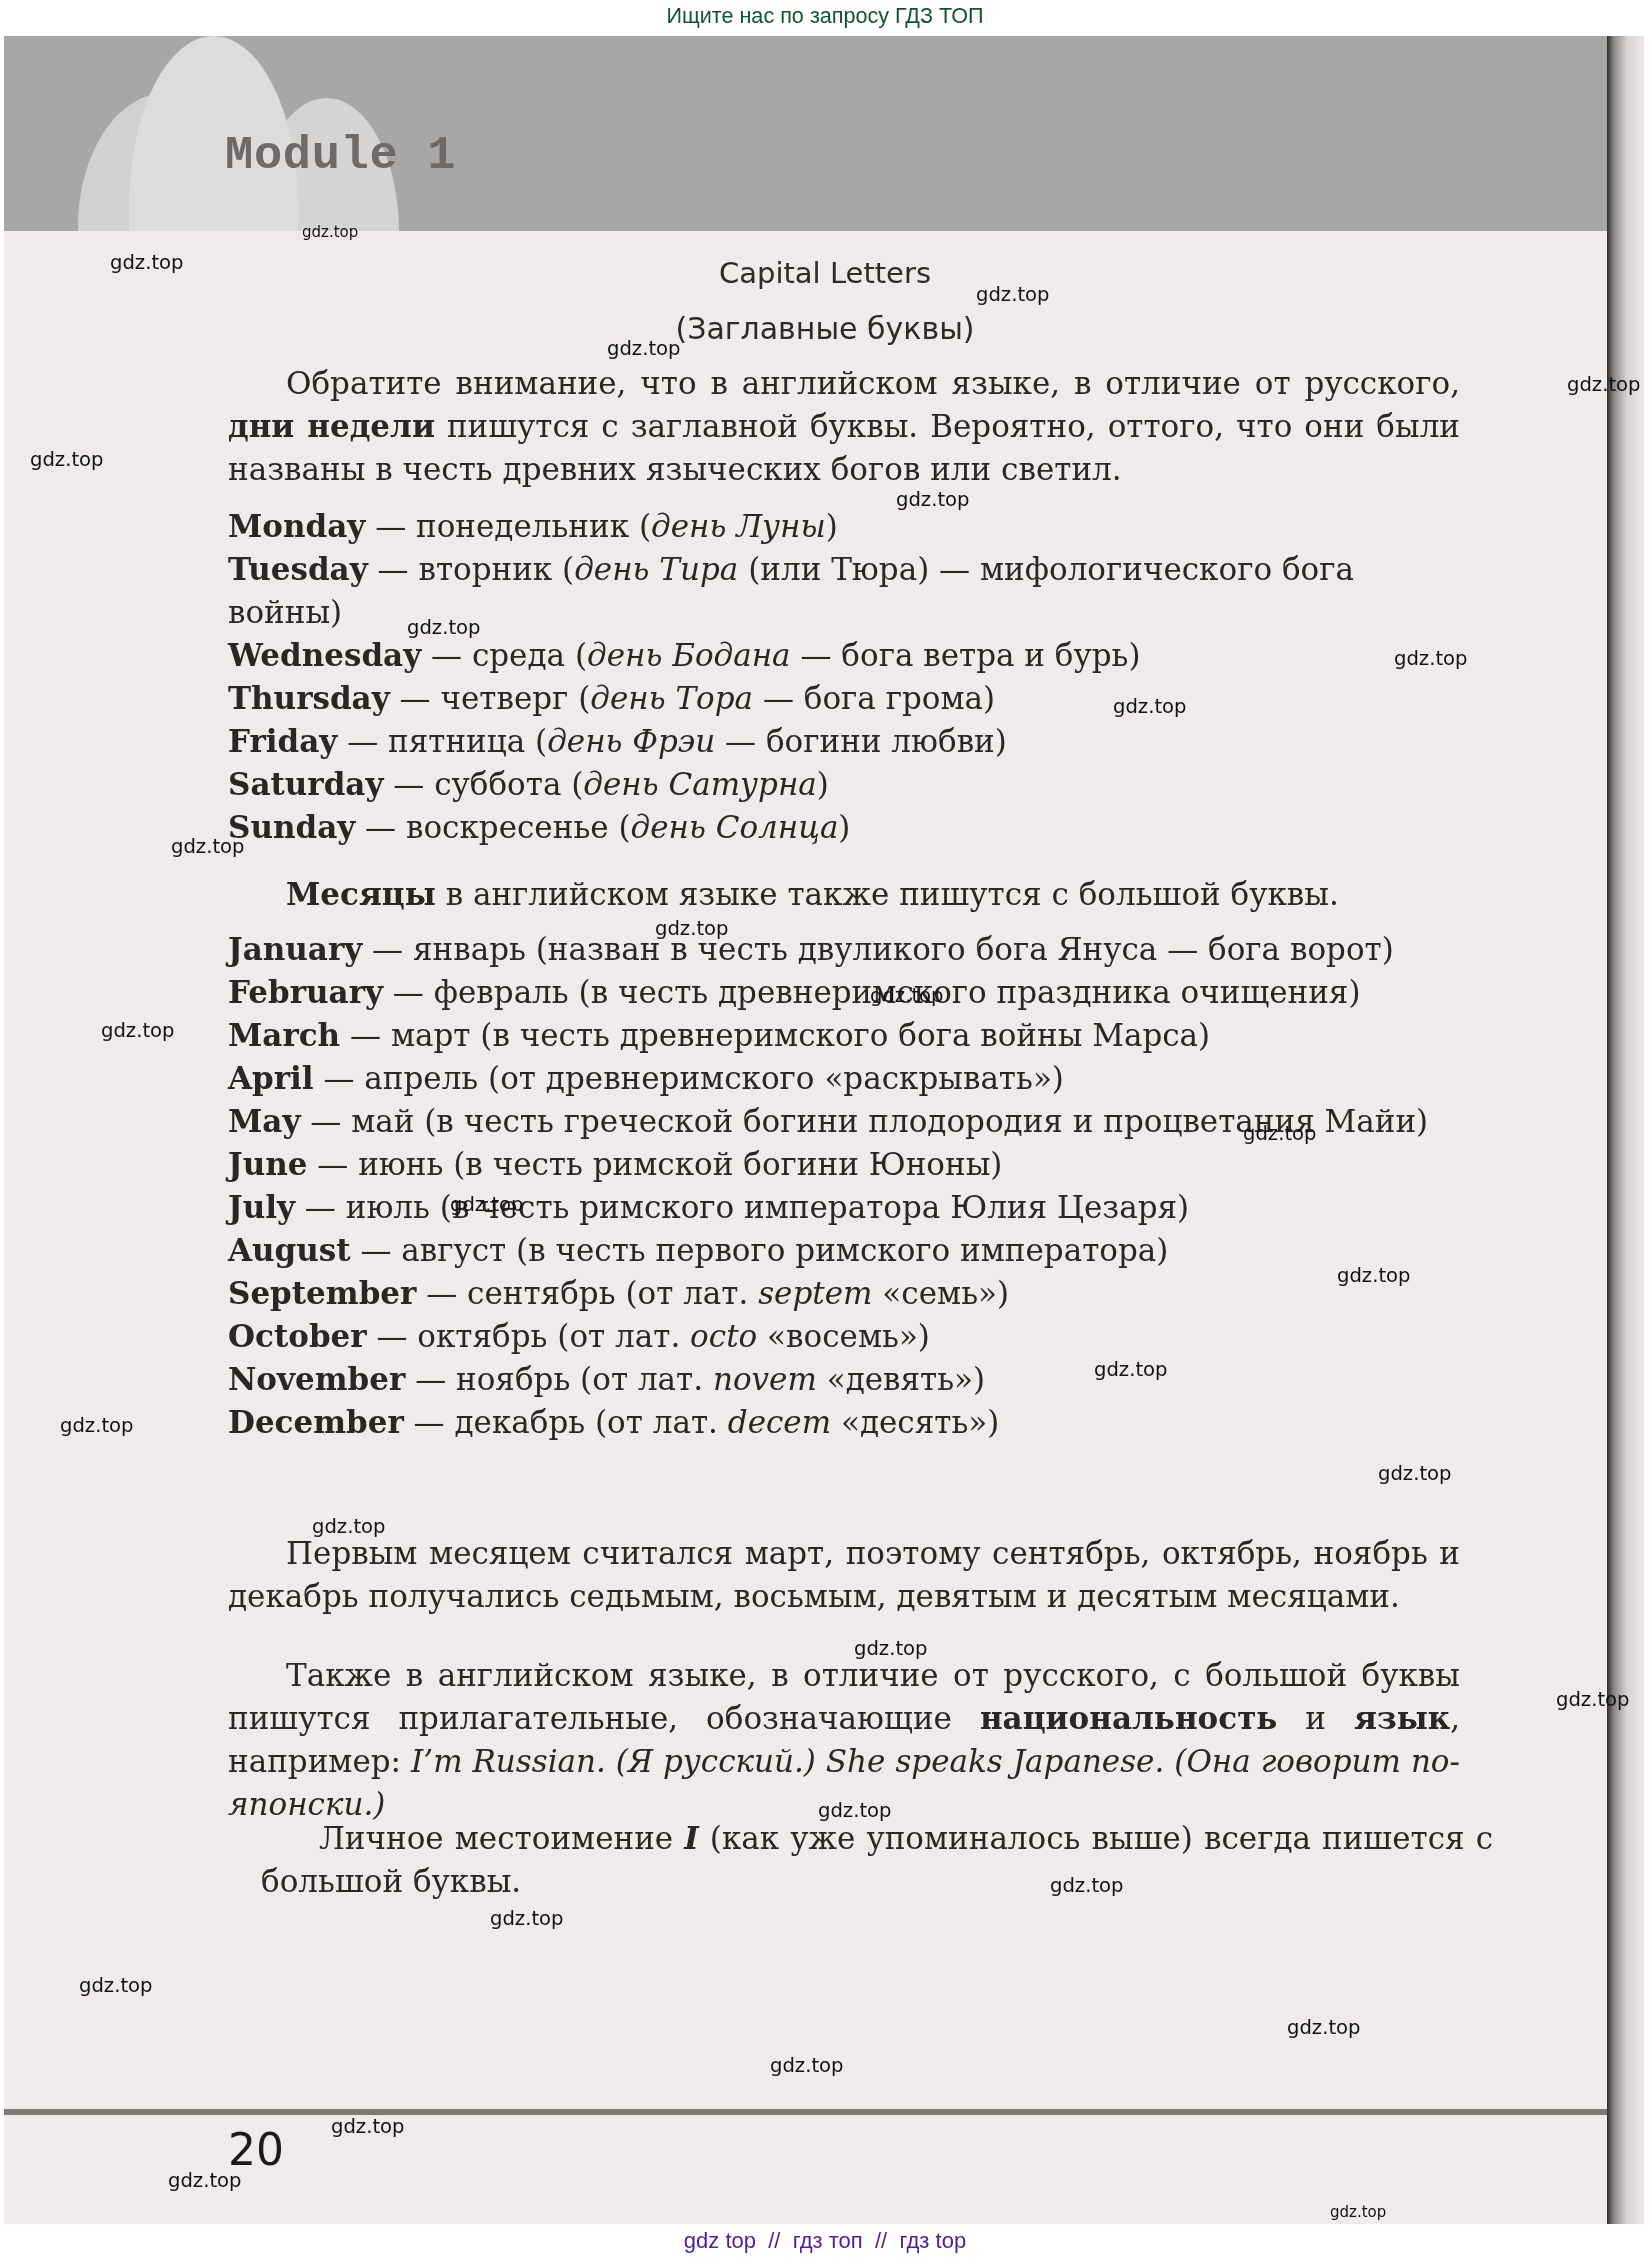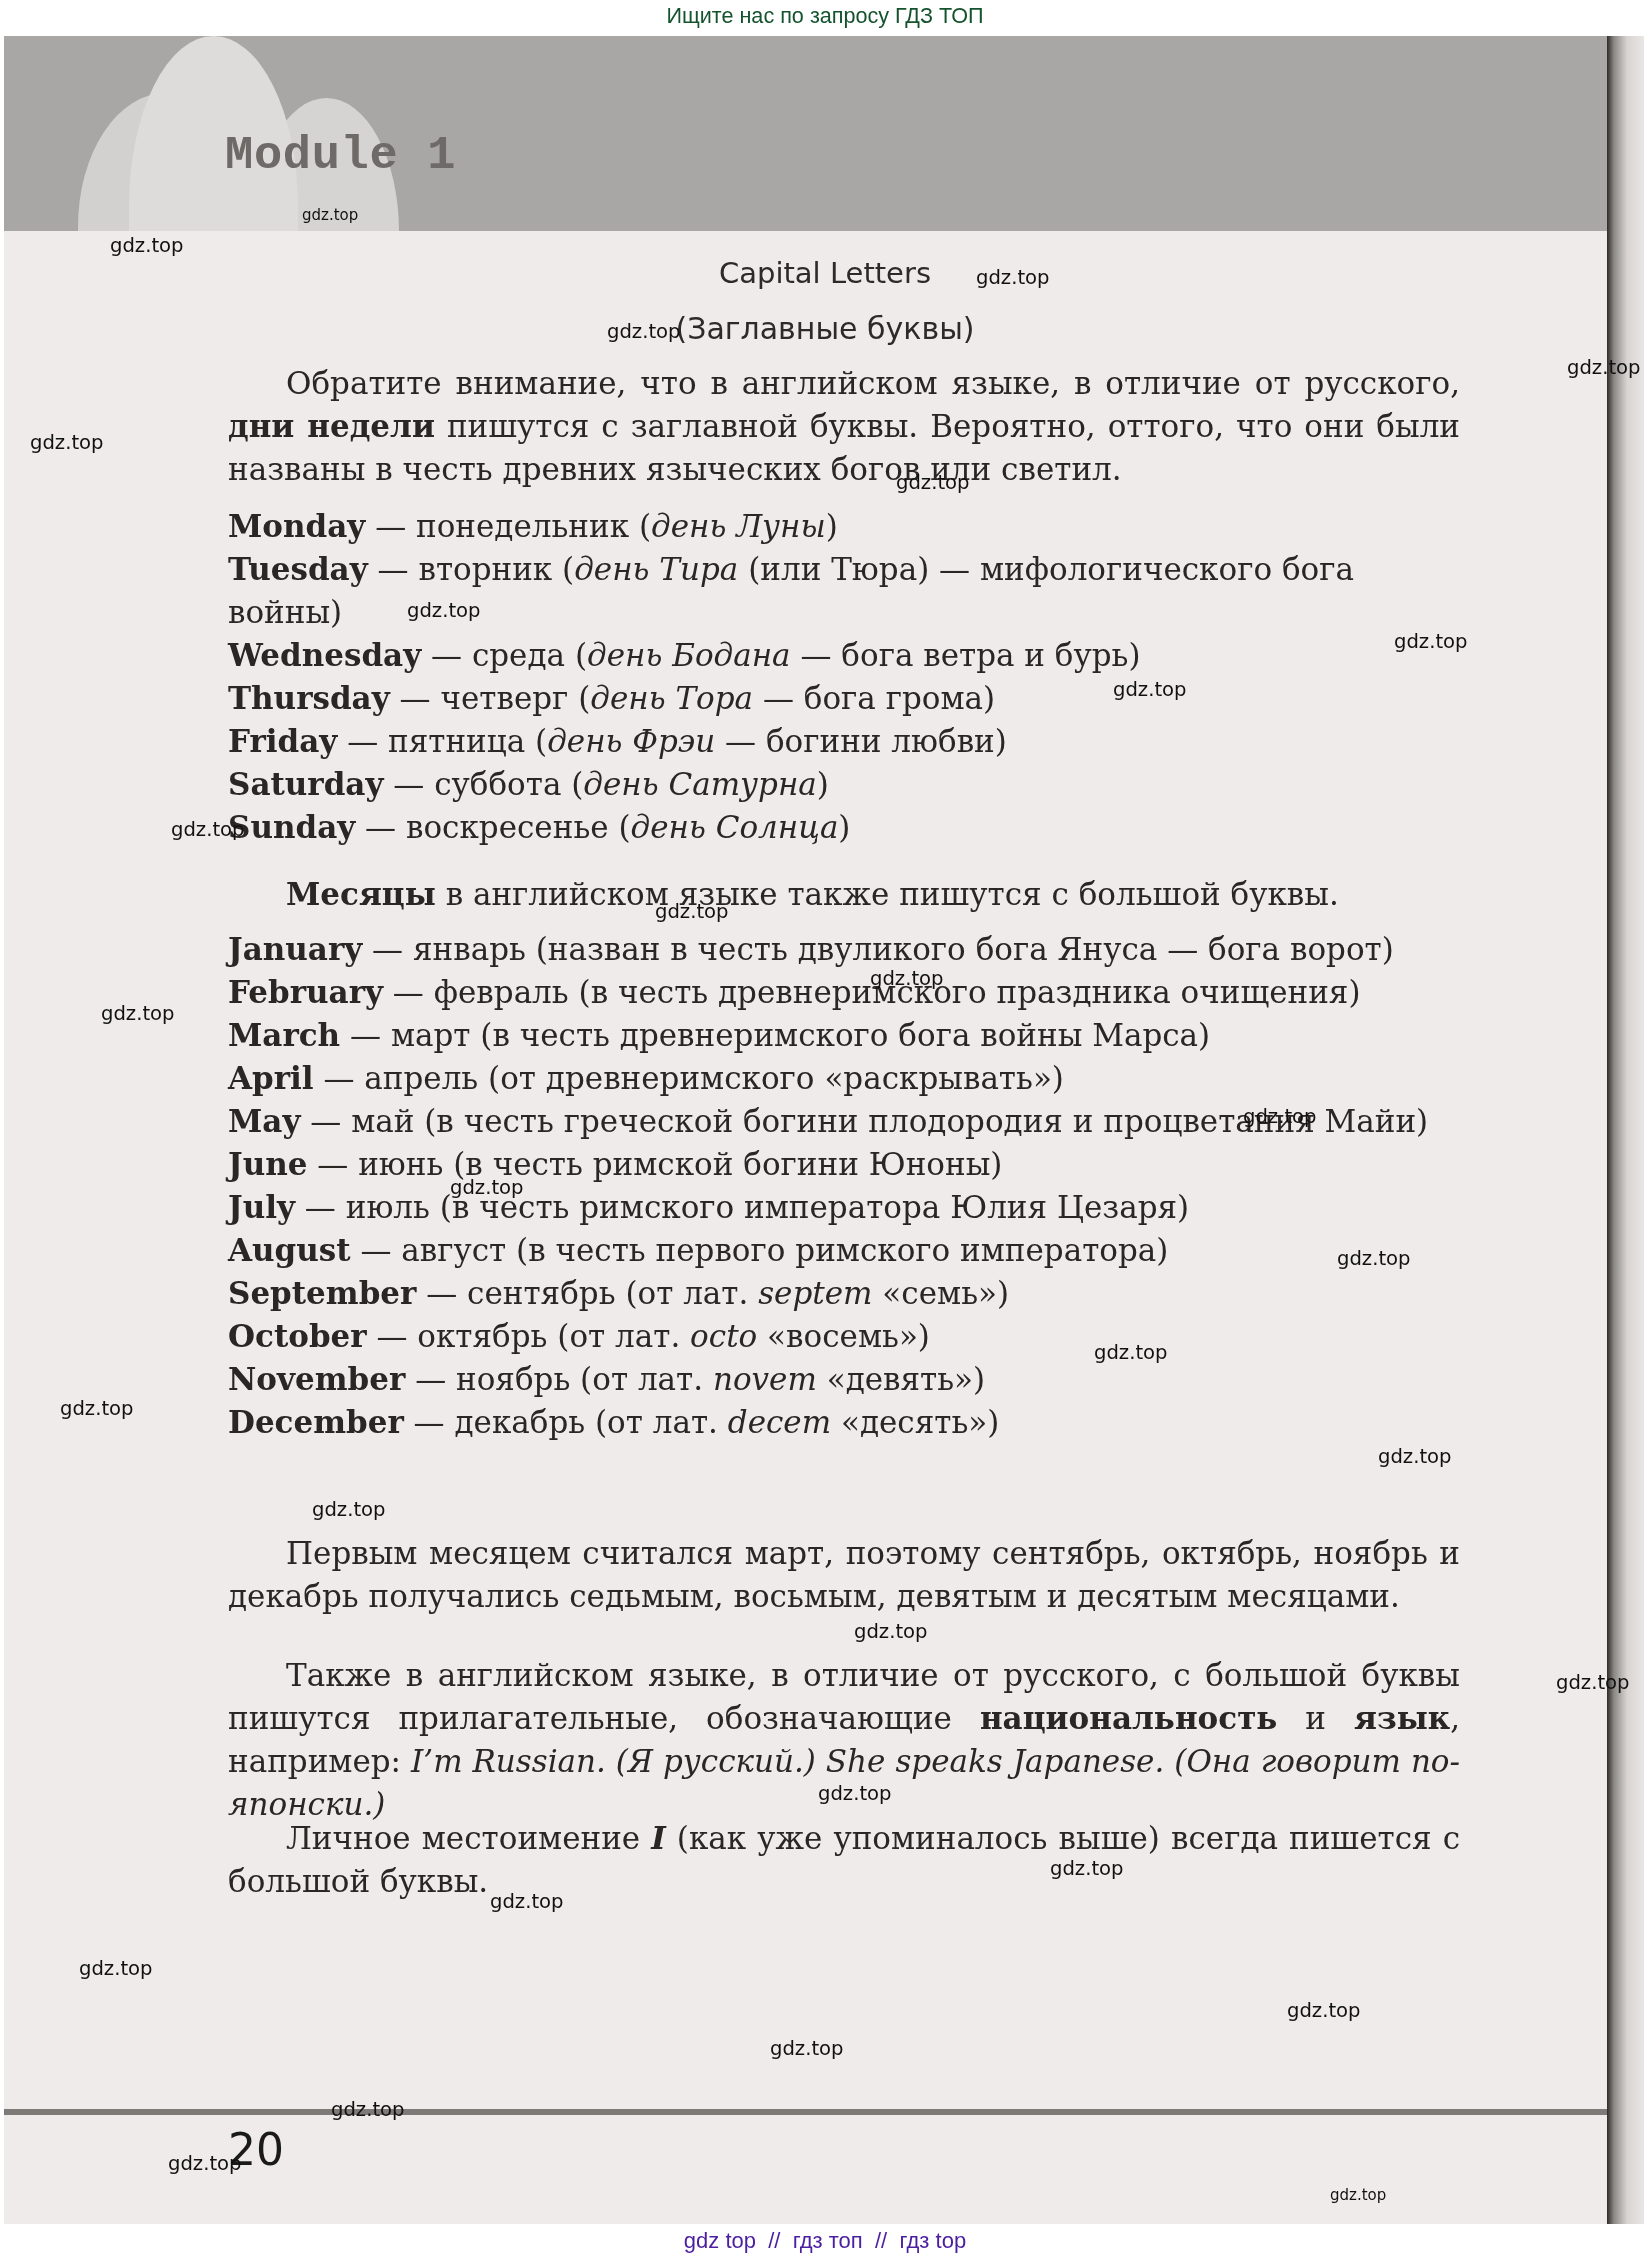--- a/index.html
+++ b/index.html
@@ -53,20 +53,21 @@
     position:absolute; left:0; top:2073px; width:1603px; height:6px;
     background:#7d7a78;
   }
   .page-number {
     position:absolute; left:228px; top:2124px;
     font-family:"DejaVu Sans", sans-serif; font-size:44px; color:#1a1a1a;
   }
   .wm {
     position:absolute; font-family:"DejaVu Sans", sans-serif; font-size:19.6px; color:#111;
     white-space:nowrap;
+    margin-top:17px;
   }
   .wm.small { font-size:15px; }
   .footer-links {
     position:absolute; left:0; top:2224px; width:1650px; height:37px; background:#fff;
     text-align:center; font-family:"Liberation Sans", sans-serif; font-size:22px; line-height:34px;
     color:#4b1fa0;
   }
   .footer-links span { color:#4b1fa0; }
 </style>
 </head>
@@ -125,21 +126,21 @@
 </div>
 
 <div class="body-text" style="top:1532px;">
   <p class="para">Первым месяцем считался март, поэтому сентябрь, октябрь, ноябрь и декабрь получались седьмым, восьмым, девятым и десятым месяцами.</p>
 </div>
 
 <div class="body-text" style="top:1654px;">
   <p class="para"><span>Также в английском языке, в отличие от русского, с большой буквы пишутся прилагательные, обозначающие </span><b>национальность</b><span> и </span><b>язык</b><span>, например: </span><i>I’m Russian. (Я русский.) She speaks Japanese. (Она говорит по-японски.)</i></p>
 </div>
 
-<div class="body-text" style="top:1817px;">
+<div class="body-text" style="top:1817px;margin-left:33px;">
   <p class="para"><span>Личное местоимение </span><b><i>I</i></b><span> (как уже упоминалось выше) всегда пишется с большой буквы.</span></p>
 </div>
 
 <div class="page-number">20</div>
 
 <div id="watermarks">
     <div class="wm small" style="left: 302px; top: 206px;">gdz.top</div>
     <div class="wm" style="left: 110px; top: 234px;">gdz.top</div>
     <div class="wm" style="left: 976px; top: 266px;">gdz.top</div>
     <div class="wm" style="left: 607px; top: 320px;">gdz.top</div>

